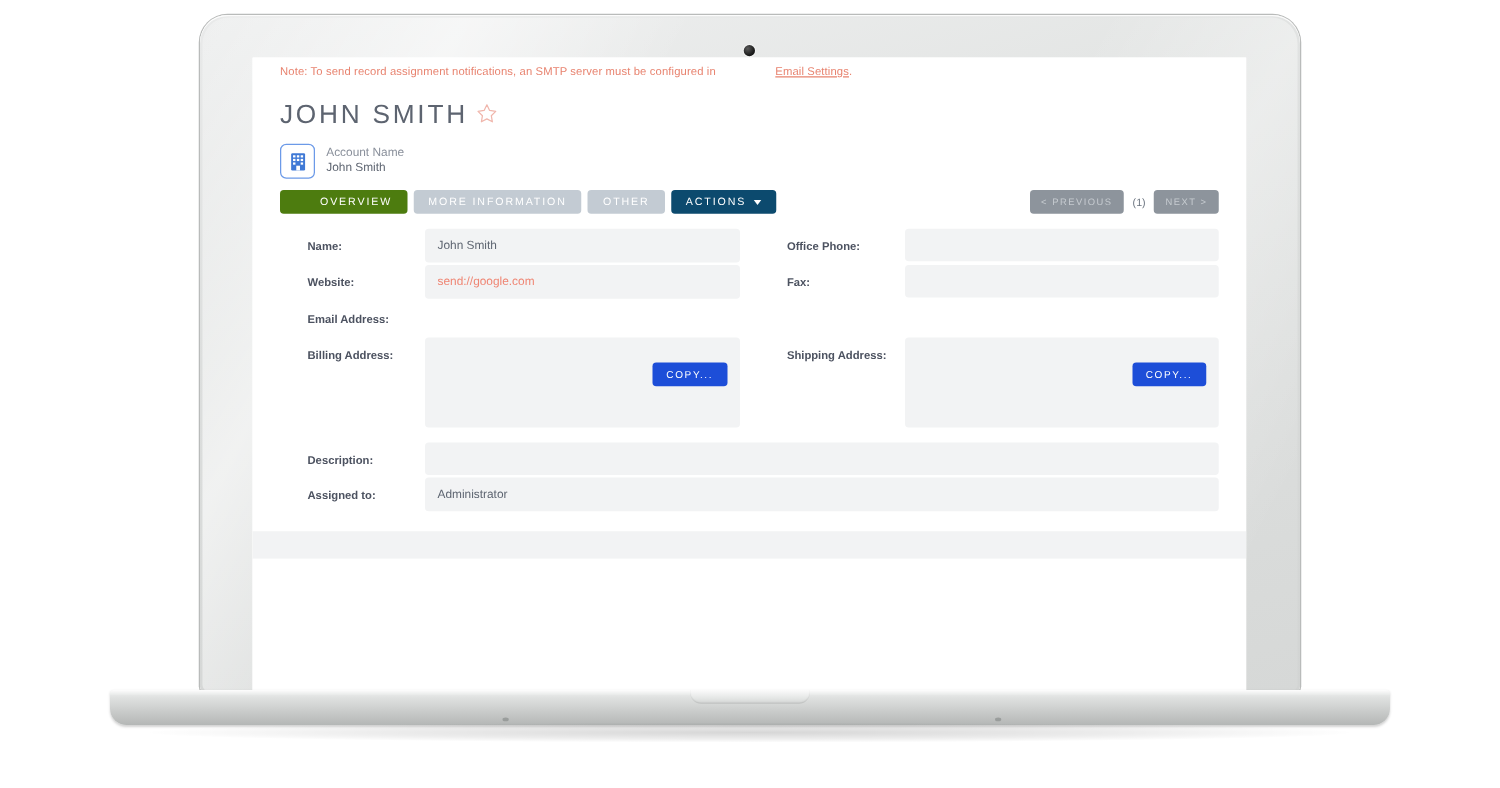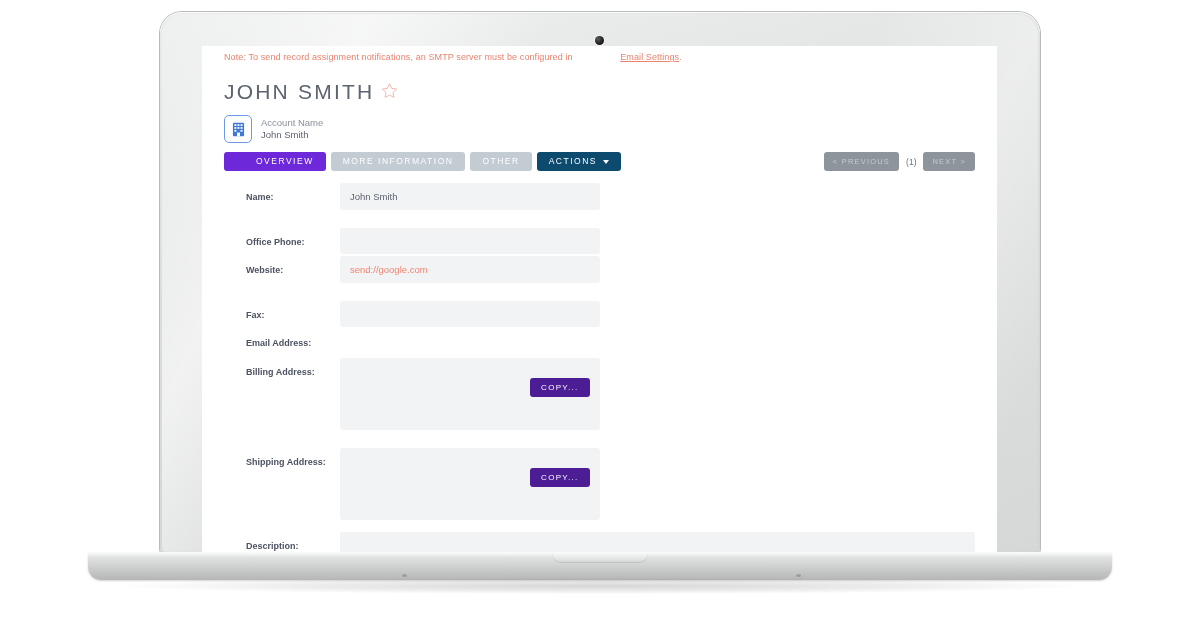--- a/index.html
+++ b/index.html
@@ -222,21 +222,21 @@
     padding: 0 12px;
     font-size: 8.5px;
     letter-spacing: 1.5px;
     text-transform: uppercase;
     border-radius: 3px;
     margin-right: 5px;
     color: #ffffff;
     white-space: nowrap;
     user-select: none;
   }
-  .tab.active   { background: #6d28d9; padding-left: 32px; }
+  .tab.active   { background: #4d7c0f; padding-left: 32px; }
   .tab.inactive { background: #c3cbd3; }
   .tab.actions  { background: #0c4a6e; display: flex; align-items: center; }
   .caret {
     display: inline-block;
     margin-left: 6px;
     width: 0; height: 0;
     border-left: 3.5px solid transparent;
     border-right: 3.5px solid transparent;
     border-top: 4px solid #ffffff;
   }
@@ -272,21 +272,20 @@
   .panel {
     margin: 12px 0 0 0;
     background: #ffffff;
     padding: 0 22px 14px 22px;
   }
   .rows { width: 100%; }
 
   .row {
     display: flex;
     width: 100%;
-    flex-direction: column;
   }
   .cell {
     display: flex;
     align-items: flex-start;
   }
   .cell.half  { width: 50%; }
   .cell.full  { width: 100%; }
 
   .lbl {
     width: 116px;
@@ -315,21 +314,21 @@
   .val .none {
     color: #8a909b;
     font-style: italic;
     font-size: 9px;
   }
 
   .copy-btn {
     position: absolute;
     right: 10px;
     top: 20px;
-    background: #4c1d95;
+    background: #1d4ed8;
     color: #ffffff;
     font-size: 8px;
     letter-spacing: 1.3px;
     padding: 5px 11px;
     border-radius: 3px;
     user-select: none;
     white-space: nowrap;
   }
 
   
@@ -462,20 +461,26 @@
 
           <div class="panel-footer-gap"></div>
 
           <div class="row">
             <div class="cell full">
               <div class="lbl">Description:</div>
               <div class="val"></div>
             </div>
           </div>
 
+          <div class="row">
+            <div class="cell full">
+              <div class="lbl">Assigned to:</div>
+              <div class="val">Administrator</div>
+            </div>
+          </div>
 
         </div>
       </div>
 
       <div class="below-panel"></div>
       <div class="page-rest"></div>
 
     </div>
   </div>
 

